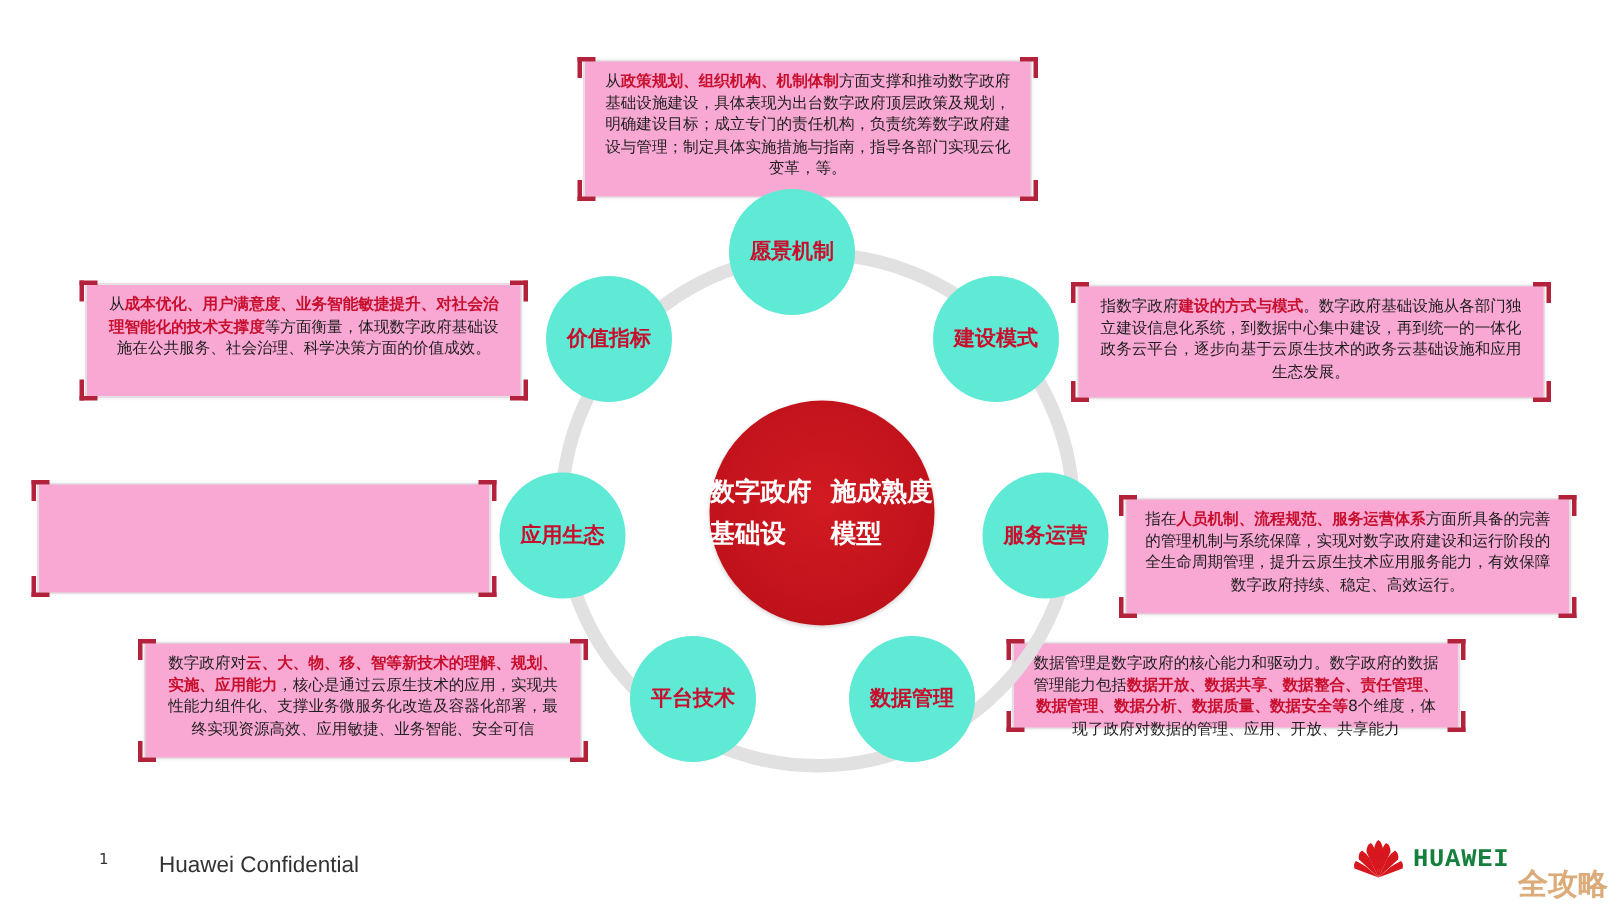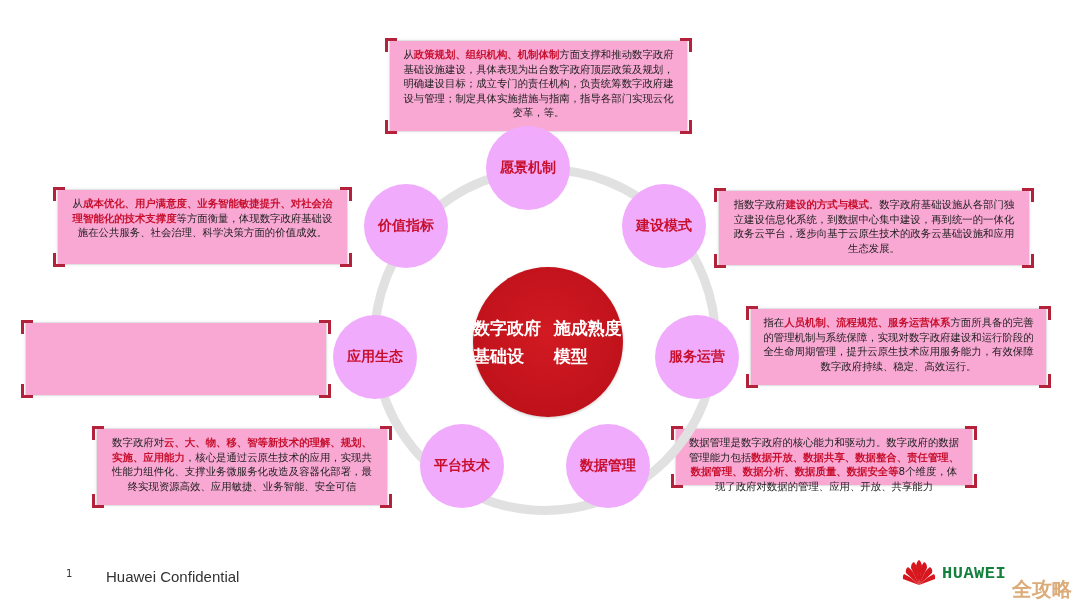--- a/index.html
+++ b/index.html
@@ -28,21 +28,21 @@
     position: absolute;
     left: 370px; top: 165px;
     width: 350px; height: 350px;
     border-radius: 50%;
     border: 9px solid #e1e1e1;
   }
   .node {
     position: absolute;
     width: 84px; height: 84px;
     border-radius: 50%;
-    background: #f0abfc;
+    background: #5eead4;
     display: flex; align-items: center; justify-content: center;
     font-size: 14px; font-weight: bold; color: #c8102e;
     white-space: nowrap;
   }
   .center {
     position: absolute;
     left: 473px; top: 267px;
     width: 150px; height: 150px;
     border-radius: 50%;
     background: radial-gradient(circle at 50% 45%, #d21a22 0%, #c0121b 70%, #a70e16 100%);
@@ -84,21 +84,21 @@
   <div><span>指数字政府</span><span class="hl">建设的方式与模式</span><span>。数字政府基础设施从各部门独立建设信息化系统，到数据中心集中建设，再到统一的一体化政务云平台，逐步向基于云原生技术的政务云基础设施和应用生态发展。</span></div>
 </div>
 
 <div class="desc-box" style="left:25px; top:322px; width:302px; height:74px; padding-top:7px;">
   <span class="corner tl"></span>
     <span class="corner bl"></span>
     <span class="corner tr"></span>
     <span class="corner br"></span>
 </div>
 
-<div class="desc-box" style="left:750px; top:308px; width:297px; height:78px;">
+<div class="desc-box" style="left:750px; top:332px; width:297px; height:78px;">
   <span class="corner tl"></span>
     <span class="corner bl"></span>
     <span class="corner tr"></span>
     <span class="corner br"></span>
   <div><span>指在</span><span class="hl">人员机制、流程规范、服务运营体系</span><span>方面所具备的完善的管理机制与系统保障，实现对数字政府建设和运行阶段的全生命周期管理，提升云原生技术应用服务能力，有效保障数字政府持续、稳定、高效运行。</span></div>
 </div>
 
 <div class="desc-box" style="left:96px; top:428px; width:292px; height:78px;">
   <span class="corner tl"></span>
     <span class="corner bl"></span>

